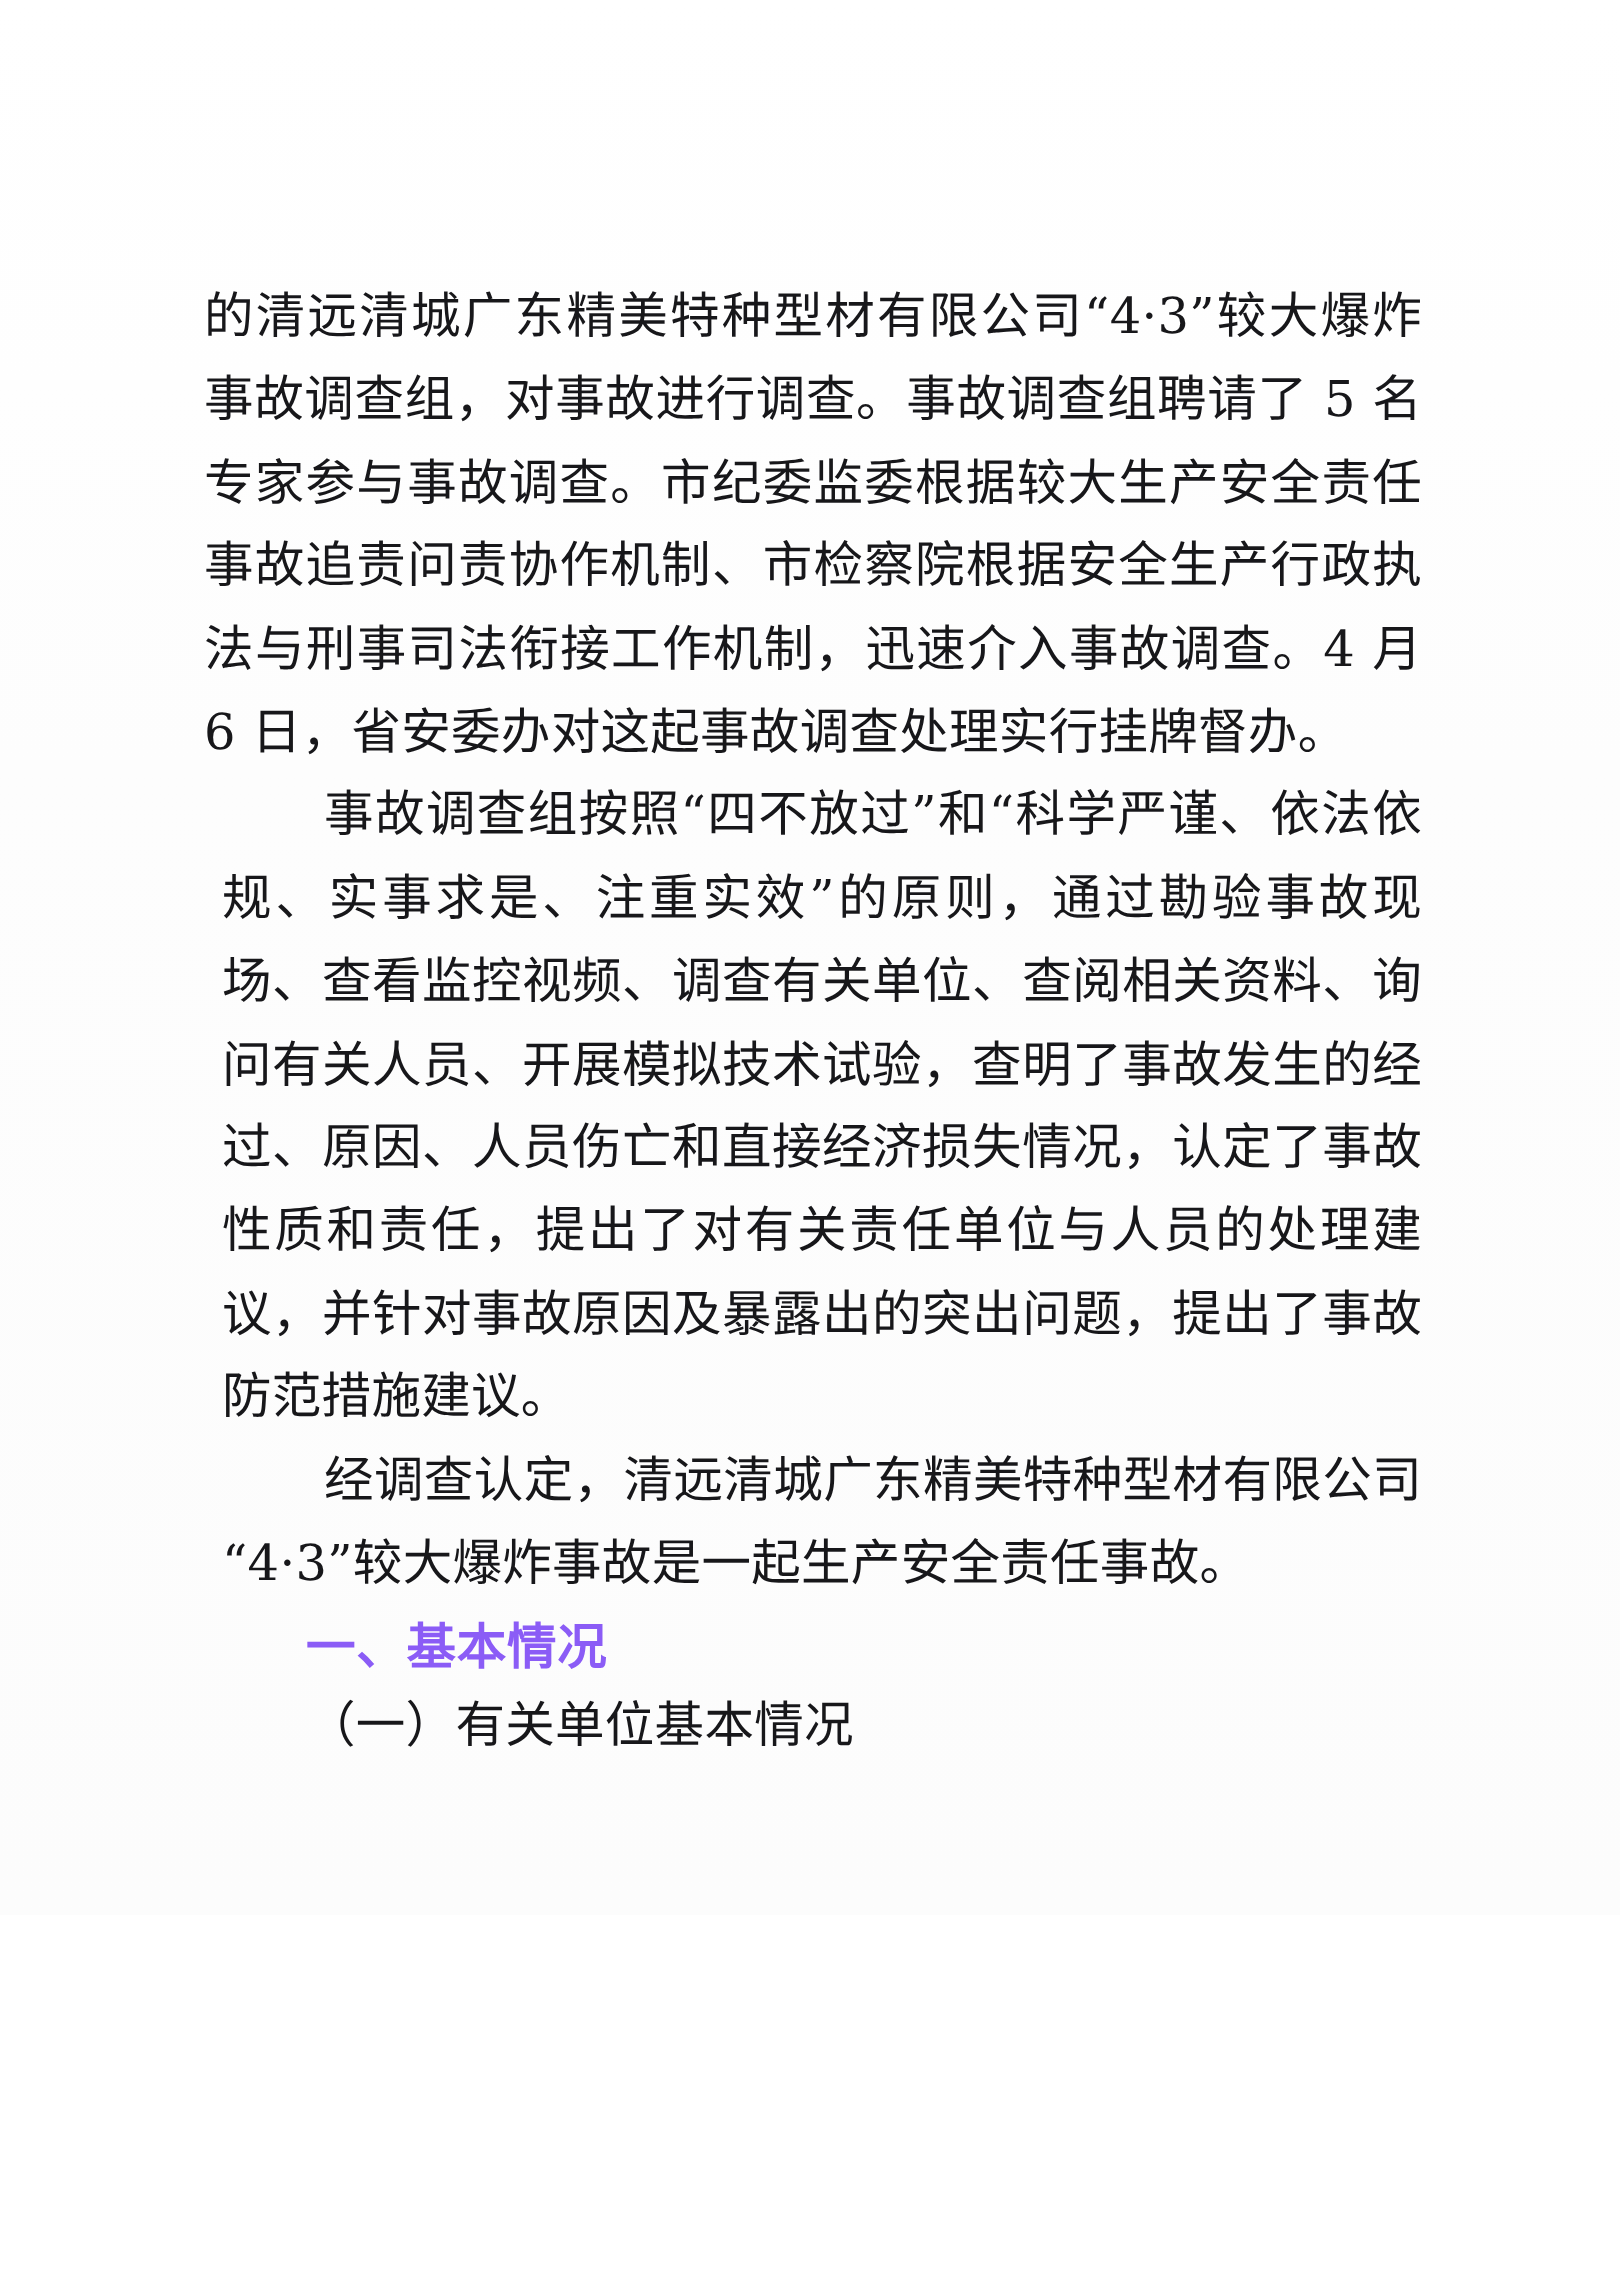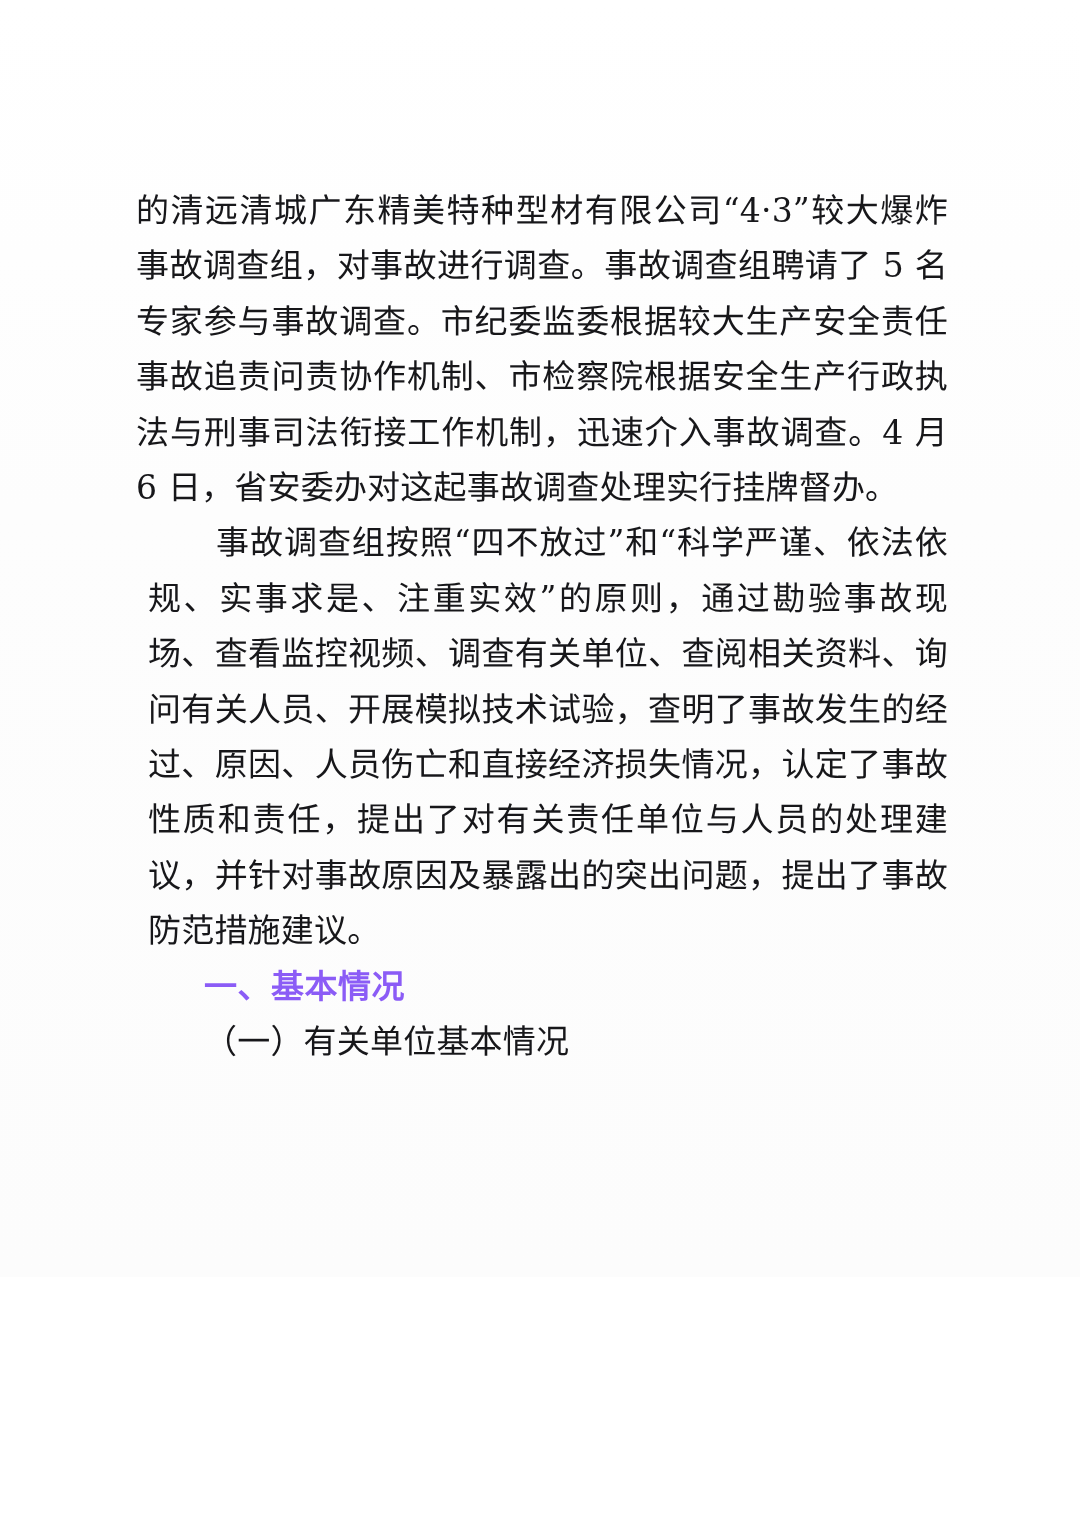--- a/index.html
+++ b/index.html
@@ -60,21 +60,21 @@
     line-height: 55.4px;
     color: #8b5cf6;
     font-weight: 700;
     text-indent: 68px;
     letter-spacing: 0.5px;
     text-align: left;
   }
 
   .heading-2 {
     margin: 0;
-    font-family: Liberation Sans, sans-serif;
+    font-family: Liberation Mono, monospace;
     font-size: 33px;
     line-height: 55.4px;
     color: #17171a;
     font-weight: 400;
     text-indent: 68px;
     text-align: left;
     letter-spacing: 0.2px;
   }
 
   .page-number {
@@ -95,20 +95,21 @@
 
 <div class="page">
   <div class="paper-texture"></div>
 
   <div class="text-block">
 
     <p class="para">的清远清城广东精美特种型材有限公司“4·3”较大爆炸事故调查组，对事故进行调查。事故调查组聘请了 5 名专家参与事故调查。市纪委监委根据较大生产安全责任事故追责问责协作机制、市检察院根据安全生产行政执法与刑事司法衔接工作机制，迅速介入事故调查。4 月 6 日，省安委办对这起事故调查处理实行挂牌督办。</p>
 
     <p class="para indent">事故调查组按照“四不放过”和“科学严谨、依法依规、实事求是、注重实效”的原则，通过勘验事故现场、查看监控视频、调查有关单位、查阅相关资料、询问有关人员、开展模拟技术试验，查明了事故发生的经过、原因、人员伤亡和直接经济损失情况，认定了事故性质和责任，提出了对有关责任单位与人员的处理建议，并针对事故原因及暴露出的突出问题，提出了事故防范措施建议。</p>
 
+    <p class="para indent">经调查认定，清远清城广东精美特种型材有限公司“4·3”较大爆炸事故是一起生产安全责任事故。</p>
 
     <h2 class="heading-1">一、基本情况</h2>
 
     <h3 class="heading-2">（一）有关单位基本情况</h3>
 
 
   </div>
 
   <div class="page-number">2</div>
 </div>

